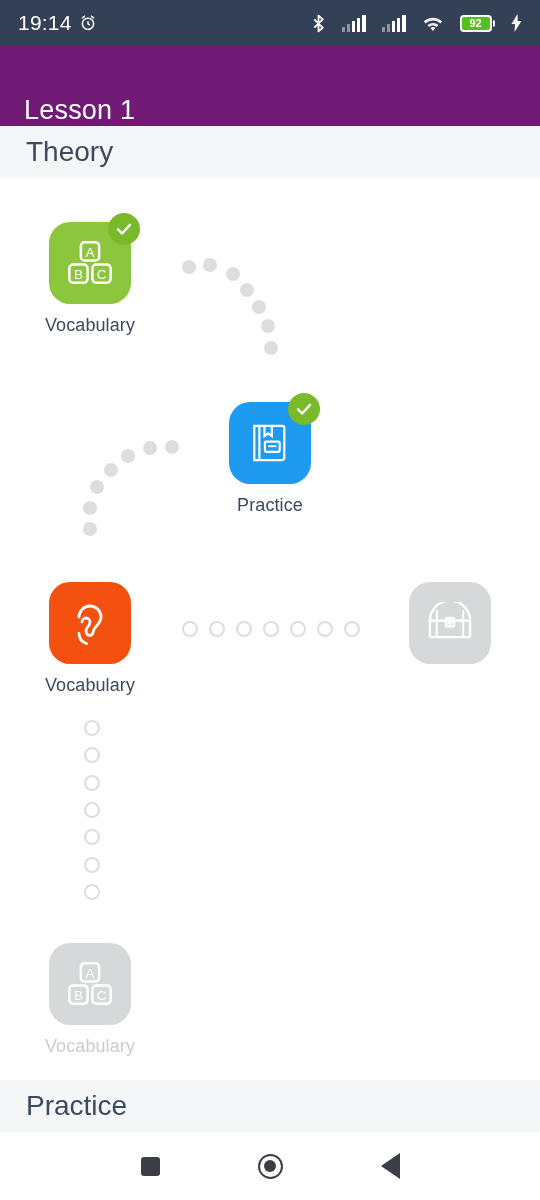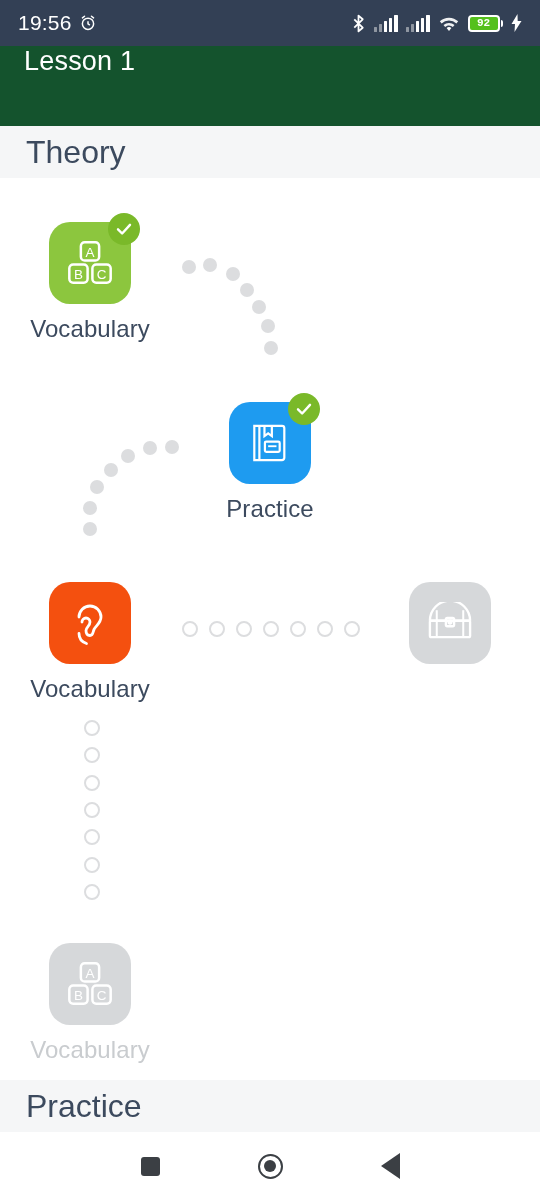--- a/index.html
+++ b/index.html
@@ -40,22 +40,21 @@
     gap: 7px;
   }
   .status-clock {
     color: #ffffff;
     font-size: 21px;
     letter-spacing: .2px;
   }
   .status-right {
     display: flex;
     align-items: center;
-    gap: 8px;
-    font-family: Liberation Mono, monospace;
+    gap: 16px;
   }
   .alarm-icon svg, .bt-icon svg, .wifi-icon svg, .bolt-icon svg { display: block; }
 
   .sig { display: flex; align-items: flex-end; gap: 2px; height: 17px; }
   .sig i {
     display: block;
     width: 3.2px;
     background: #ffffff;
     border-radius: .5px;
   }
@@ -96,23 +95,23 @@
     border-radius: 0 2px 2px 0;
     margin-left: 1px;
   }
 
   
   .appbar {
     position: absolute;
     top: 46px; left: 0;
     width: 540px;
     height: 80px;
-    background: #14532d;
-    display: flex;
-    align-items: flex-start;
+    background: #701a75;
+    display: flex;
+    align-items: flex-end;
     padding-left: 24px;
     box-sizing: border-box;
   }
   .appbar-title {
     color: #ffffff;
     font-size: 27px;
     font-weight: normal;
     letter-spacing: .2px;
   }
 
@@ -125,21 +124,21 @@
     background: #f5f6f7;
     display: flex;
     align-items: center;
     padding-left: 26px;
     box-sizing: border-box;
   }
   .section-header.theory { top: 126px; }
   .section-header.practice { top: 1080px; }
   .section-title {
     color: #3c4a5e;
-    font-size: 32px;
+    font-size: 28px;
   }
 
   
   .content {
     position: absolute;
     top: 178px; left: 0;
     width: 540px;
     height: 902px;
     background: #ffffff;
     overflow: hidden;
@@ -157,21 +156,21 @@
     border-radius: 21px;
     margin: 0 auto;
     position: relative;
     display: flex;
     align-items: center;
     justify-content: center;
   }
   .tile svg { display: block; }
   .node-label {
     margin-top: 11px;
-    font-size: 24px;
+    font-size: 18px;
     color: #3c4a5e;
     letter-spacing: .1px;
     white-space: nowrap;
   }
   .node.locked .node-label { color: #c9cccf; }
 
   .check-badge {
     position: absolute;
     top: -9px;
     right: -9px;
@@ -247,21 +246,21 @@
     border-right: 19px solid #3b3f44;
   }
 </style>
 </head>
 <body>
 
 <div class="phone">
 
   <div class="statusbar">
     <div class="status-left">
-      <span class="status-clock">19:56</span>
+      <span class="status-clock">19:14</span>
       <span class="alarm-icon">
         <svg width="18" height="18" viewBox="0 0 24 24" fill="none" stroke="#ffffff" stroke-width="2">
           <circle cx="12" cy="13" r="7.5"></circle>
           <path d="M12 9.5V13l2.5 1.8"></path>
           <path d="M4.6 5.2 7.4 3" stroke-linecap="round"></path>
           <path d="M19.4 5.2 16.6 3" stroke-linecap="round"></path>
         </svg>
       </span>
     </div>
     <div class="status-right">

